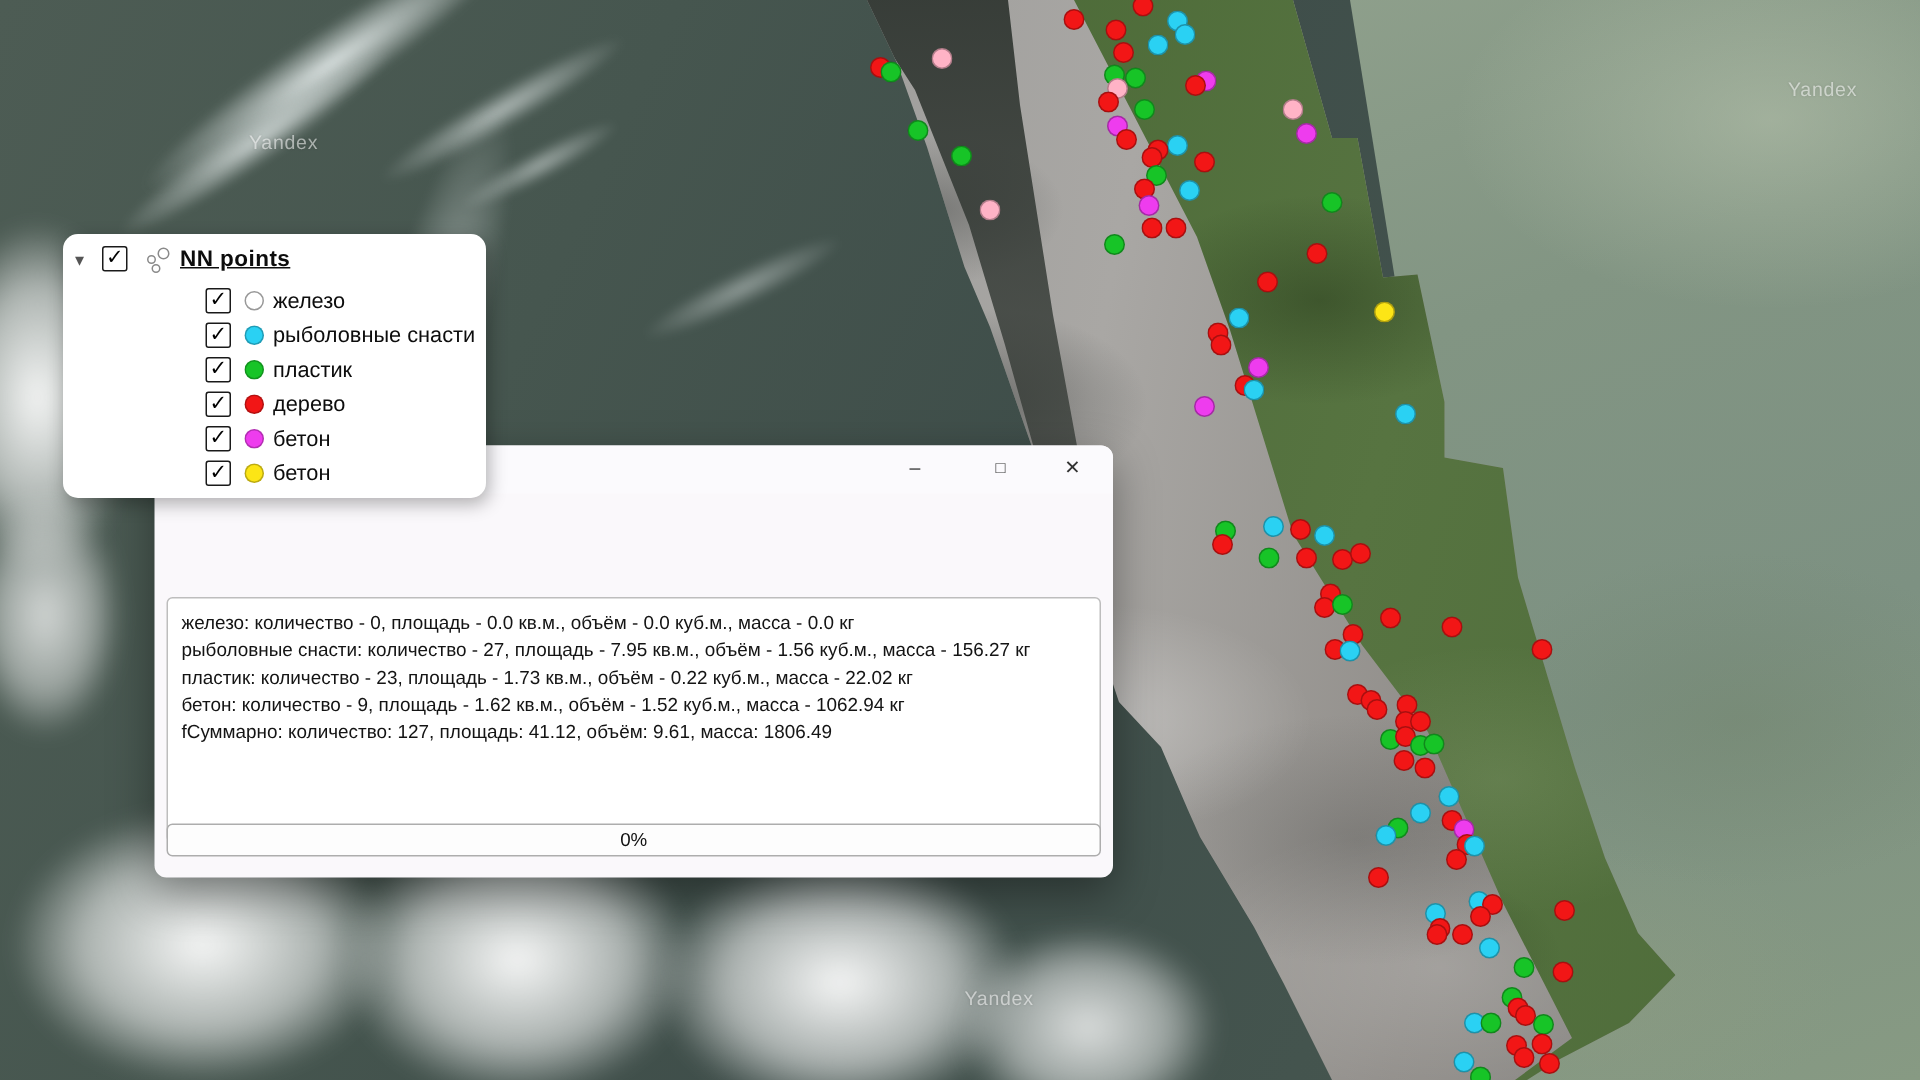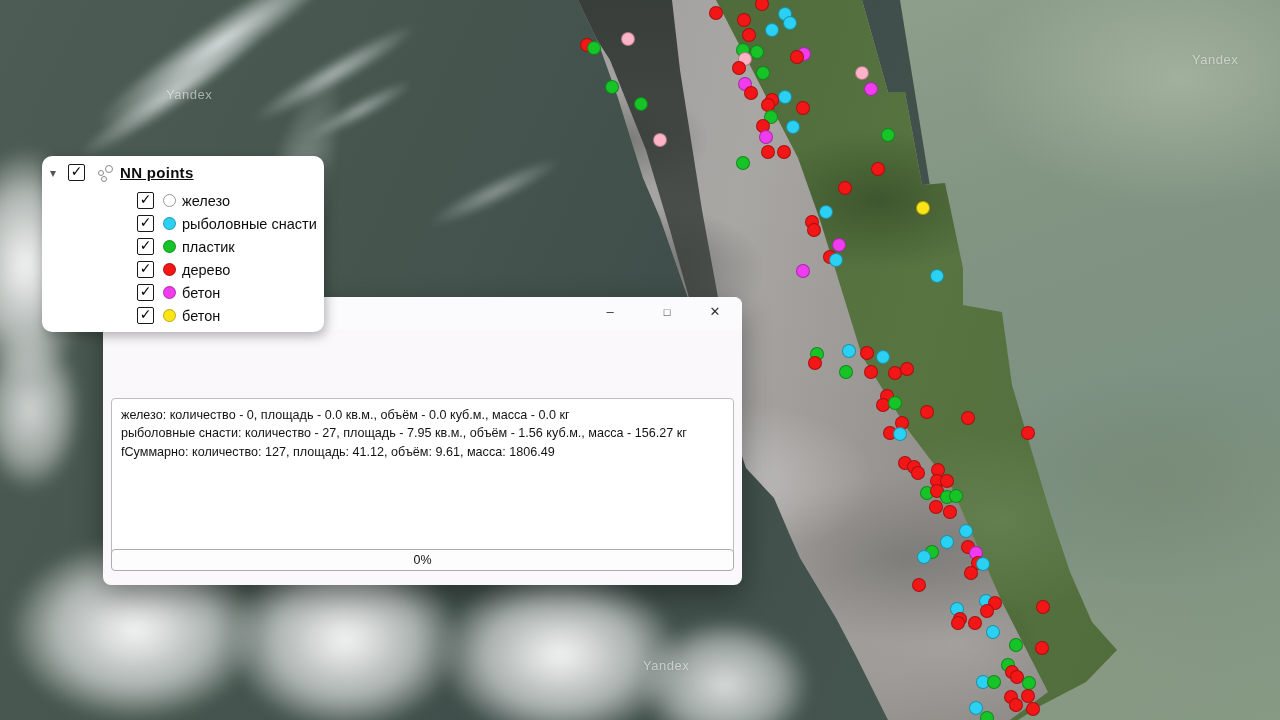--- a/index.html
+++ b/index.html
@@ -318,20 +318,22 @@
 
   <div id="dialog">
     <div id="titlebar">
       <span class="win-btn" id="btn-min">–</span>
       <span class="win-btn" id="btn-max">□</span>
       <span class="win-btn" id="btn-close">✕</span>
     </div>
     <div id="stats-box">
       <div class="stat-line">железо: количество - 0,  площадь - 0.0 кв.м., объём - 0.0 куб.м., масса - 0.0 кг</div>
       <div class="stat-line">рыболовные снасти: количество - 27,  площадь - 7.95 кв.м., объём - 1.56 куб.м., масса - 156.27 кг</div>
+      <div class="stat-line">пластик: количество - 23,  площадь - 1.73 кв.м., объём - 0.22 куб.м., масса - 22.02 кг</div>
+      <div class="stat-line">бетон: количество - 9,  площадь - 1.62 кв.м., объём - 1.52 куб.м., масса - 1062.94 кг</div>
       <div class="stat-line">fСуммарно: количество: 127, площадь: 41.12, объём: 9.61, масса: 1806.49</div>
     </div>
     <div id="progress">
       <span>0%</span>
     </div>
   </div>
 
 </div>
 
 </body></html>

